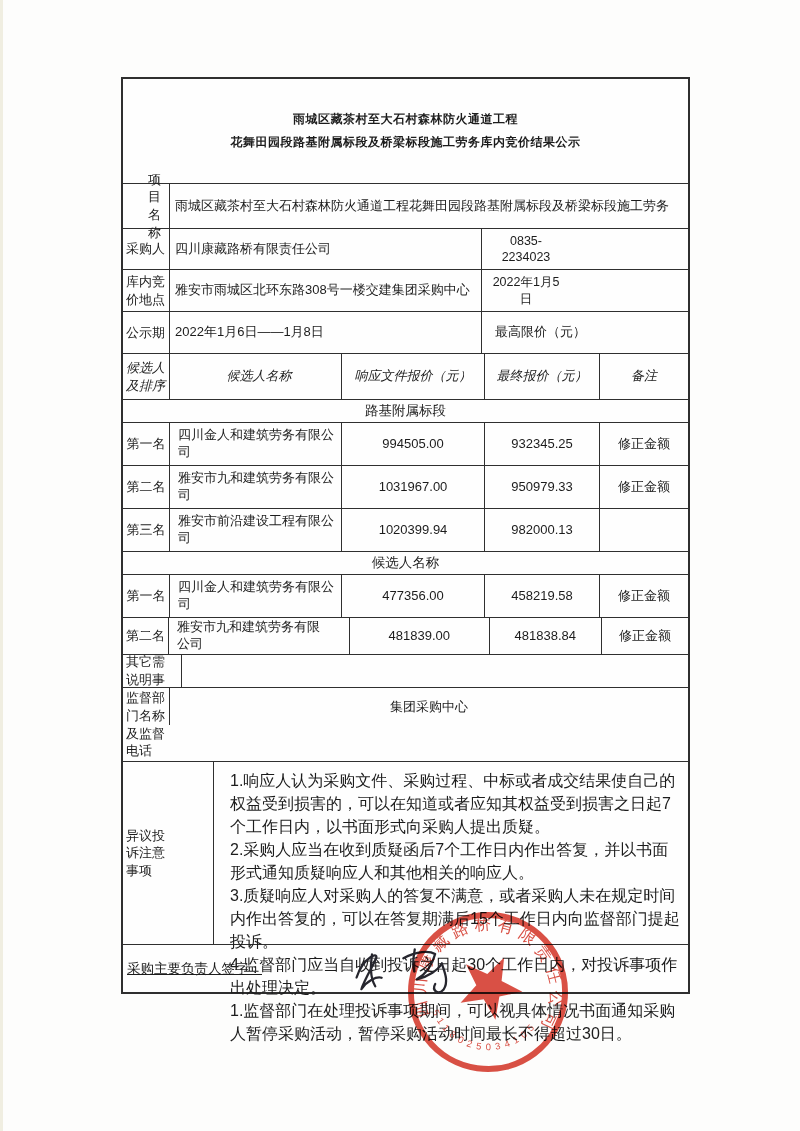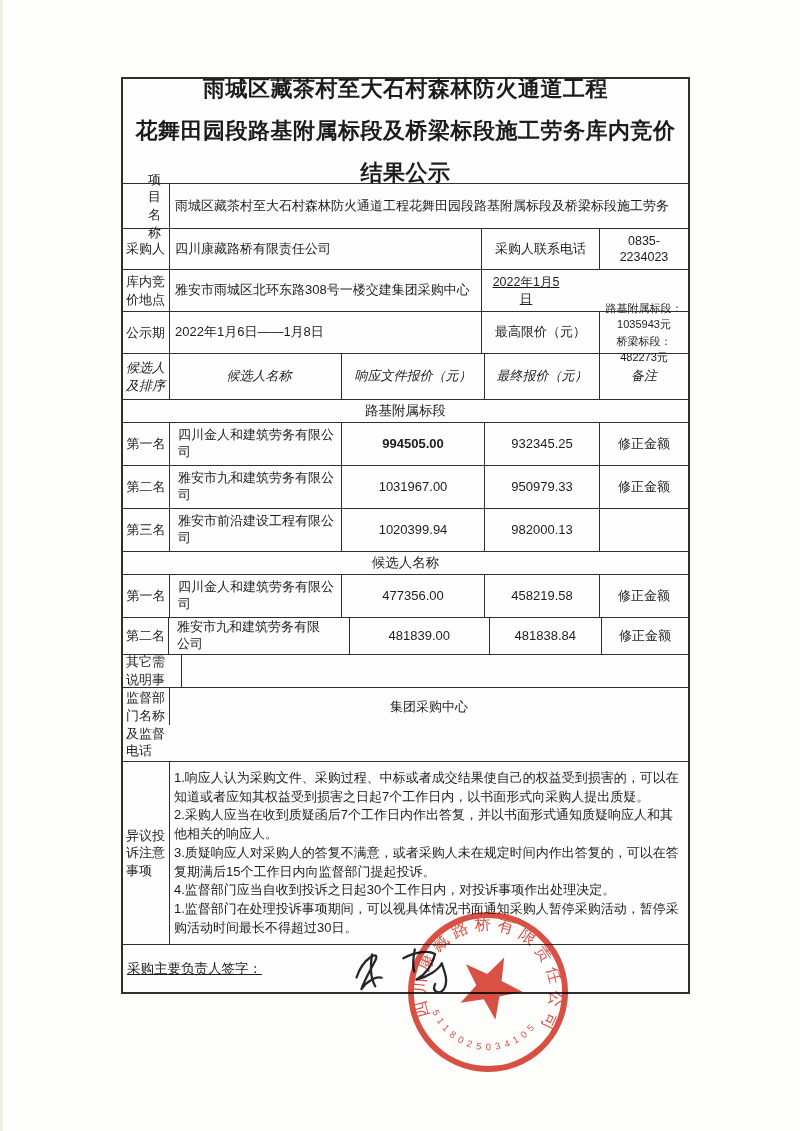--- a/index.html
+++ b/index.html
@@ -19,30 +19,30 @@
   .cell{
     border-left:1.4px solid #2f2f2f;box-sizing:border-box;
     display:flex;align-items:center;justify-content:center;
     font-size:13px;line-height:1.3;padding:2px 5px;text-align:center;
   }
   .cell.cfirst{border-left:none;}
   .cell.left{justify-content:flex-start;text-align:left;}
   .label{width:46px;justify-content:flex-start;text-align:left;padding:2px 3px;line-height:1.35;}
   .title-cell{
     height:104px;flex-direction:column;justify-content:center;
-    font-size:22px;font-weight:700;letter-spacing:.5px;line-height:1.9;
+    font-size:12px;font-weight:700;letter-spacing:.5px;line-height:1.9;
   }
   .sec-cell{font-size:13.5px;padding:1px 4px;}
   .maxprice{flex-direction:column;align-items:flex-start;justify-content:center;font-size:11px;line-height:1.5;padding:2px 4px;}
   .subcol{flex:1;display:flex;flex-direction:column;}
   .subrow{display:flex;align-items:center;justify-content:center;font-size:13px;box-sizing:border-box;border-left:1.4px solid #2f2f2f;}
   .subrow + .subrow{border-top:1.4px solid #2f2f2f;}
   .objection-content{
     flex:1;flex-direction:column;align-items:flex-start;justify-content:flex-start;
-    font-size:13px;line-height:1.44;padding:7px 8px 4px 4px;text-align:left;
+    font-size:16px;line-height:1.44;padding:7px 8px 4px 16px;text-align:left;margin-left:44px;
   }
   .objection-content div{width:100%;}
   .sig-row .cell{justify-content:flex-start;font-size:13.5px;}
   .sig-svg{margin-left:84px;margin-top:-4px;transform:rotate(-4deg);}
   .stamp{
     position:absolute;left:398px;top:902px;width:180px;height:180px;
     mix-blend-mode:multiply;opacity:.88;pointer-events:none;
   }
   .stamp circle{fill:none;stroke-width:6;}
   .stamp text{font-family:"Liberation Sans","DejaVu Sans",sans-serif;}
@@ -63,56 +63,51 @@
     </div>
 
     <div class="row" style="height:45px;">
       <div class="cell cfirst label" style="height:100%;padding-left:25px;">项目名称</div>
       <div class="cell left" style="width:519px;">雨城区藏茶村至大石村森林防火通道工程花舞田园段路基附属标段及桥梁标段施工劳务</div>
     </div>
 
     <div class="row" style="height:41px;">
       <div class="cell cfirst label">采购人</div>
       <div class="cell left" style="width:312px;">四川康藏路桥有限责任公司</div>
-      <div class="cell" style="width:118px;">采购人联系电话</div>
       <div class="cell" style="width:89px;font-size:12.5px;">0835-2234023</div>
     </div>
 
     <div class="row" style="height:42px;">
       <div class="cell cfirst label">库内竞价地点</div>
       <div class="cell left" style="width:312px;">雅安市雨城区北环东路308号一楼交建集团采购中心</div>
-      <div class="cell" style="width:89px;font-size:12.5px;text-decoration:underline;">2022年1月5日</div>
+      <div class="cell" style="width:89px;font-size:12.5px;">2022年1月5日</div>
     </div>
 
     <div class="row" style="height:42px;">
       <div class="cell cfirst label">公示期</div>
       <div class="cell left" style="width:312px;">2022年1月6日——1月8日</div>
       <div class="cell" style="width:118px;">最高限价（元）</div>
-      <div class="cell maxprice" style="width:89px;">
-        <div>路基附属标段：1035943元</div>
-        <div>桥梁标段：482273元</div>
-      </div>
     </div>
 
     <div class="row" style="height:46px;font-style:italic;">
       <div class="cell cfirst label">候选人及排序</div>
       <div class="cell" style="width:172px;padding-left:12px;">候选人名称</div>
       <div class="cell" style="width:143px;">响应文件报价（元）</div>
       <div class="cell" style="width:115px;">最终报价（元）</div>
       <div class="cell" style="width:89px;">备注</div>
     </div>
 
     <div class="row" style="height:23px;">
       <div class="cell cfirst sec-cell" style="width:565px;">路基附属标段</div>
     </div>
 
     <div class="row" style="height:43px;">
       <div class="cell cfirst label" style="justify-content:center;text-align:center;">第一名</div>
       <div class="cell left" style="width:172px;padding-left:8px;">四川金人和建筑劳务有限公司</div>
-      <div class="cell" style="width:143px;font-weight:bold;">994505.00</div>
+      <div class="cell" style="width:143px;">994505.00</div>
       <div class="cell" style="width:115px;">932345.25</div>
       <div class="cell" style="width:89px;">修正金额</div>
     </div>
     <div class="row" style="height:43px;">
       <div class="cell cfirst label" style="justify-content:center;text-align:center;">第二名</div>
       <div class="cell left" style="width:172px;padding-left:8px;">雅安市九和建筑劳务有限公司</div>
       <div class="cell" style="width:143px;">1031967.00</div>
       <div class="cell" style="width:115px;">950979.33</div>
       <div class="cell" style="width:89px;">修正金额</div>
     </div>

